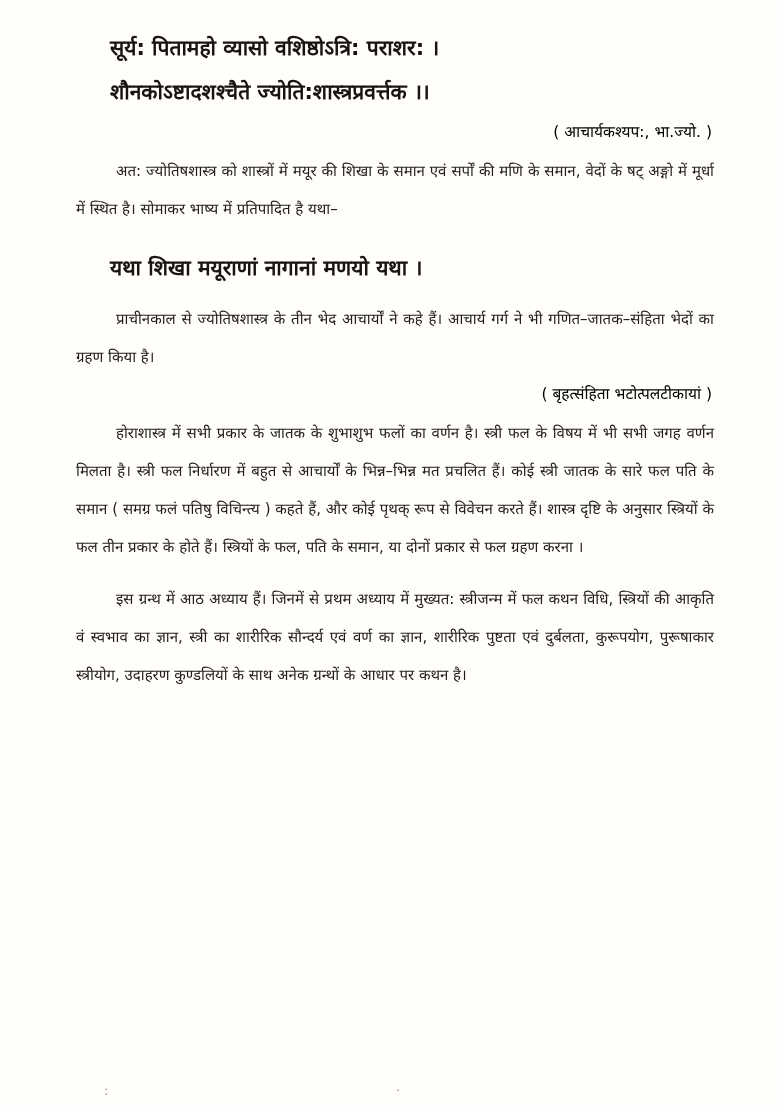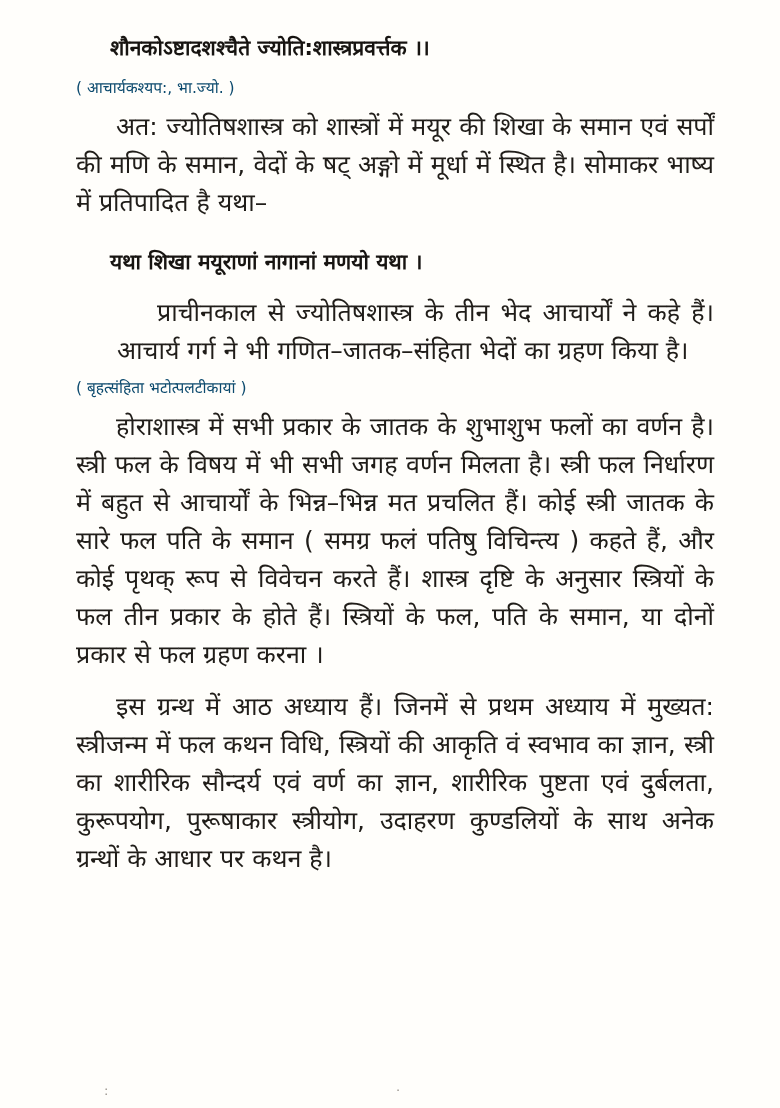--- a/index.html
+++ b/index.html
@@ -24,52 +24,52 @@
     margin-left: 34px;
     font-weight: bold;
     font-size: 21px;
     line-height: 44px;
     color: #171411;
   }
   .verse-line {
     white-space: nowrap;
   }
   .attribution {
-    text-align: left;
+    text-align: right;
     font-size: 15.5px;
-    color: #0c4a6e;
+    color: #000000;
     margin: 6px 2px 4px 0;
   }
   .para {
-    font-size: 25px;
+    font-size: 15px;
     line-height: 38px;
     text-align: justify;
     text-indent: 40px;
     margin: 10px 0 14px 0;
     color: #201d19;
   }
   .para.tight {
     margin-bottom: 4px;
-    margin-left: 41px;
   }
   .stray {
     position: absolute;
     font-size: 13px;
     color: #6b655c;
     opacity: 0.7;
   }
   .stray-1 { left: 104px; bottom: 10px; }
   .stray-2 { left: 396px; bottom: 14px; }
 </style>
 </head>
 <body>
 
 <div class="page">
 
   <div class="verse">
+    <div class="verse-line">सूर्य: पितामहो व्यासो वशिष्ठोऽत्रि: पराशर: ।</div>
     <div class="verse-line">शौनकोऽष्टादशश्चैते ज्योति:शास्त्रप्रवर्त्तक ।।</div>
   </div>
   <div class="attribution">( आचार्यकश्यप:, भा.ज्यो. )</div>
 
   <p class="para">अत: ज्योतिषशास्त्र को शास्त्रों में मयूर की शिखा के समान एवं सर्पों की मणि के समान, वेदों के षट् अङ्गो में मूर्धा में स्थित है। सोमाकर भाष्य में प्रतिपादित है यथा–</p>
 
   <div class="verse" style="margin-top:18px;">
     <div class="verse-line">यथा शिखा मयूराणां नागानां मणयो यथा ।</div>
   </div>
 

